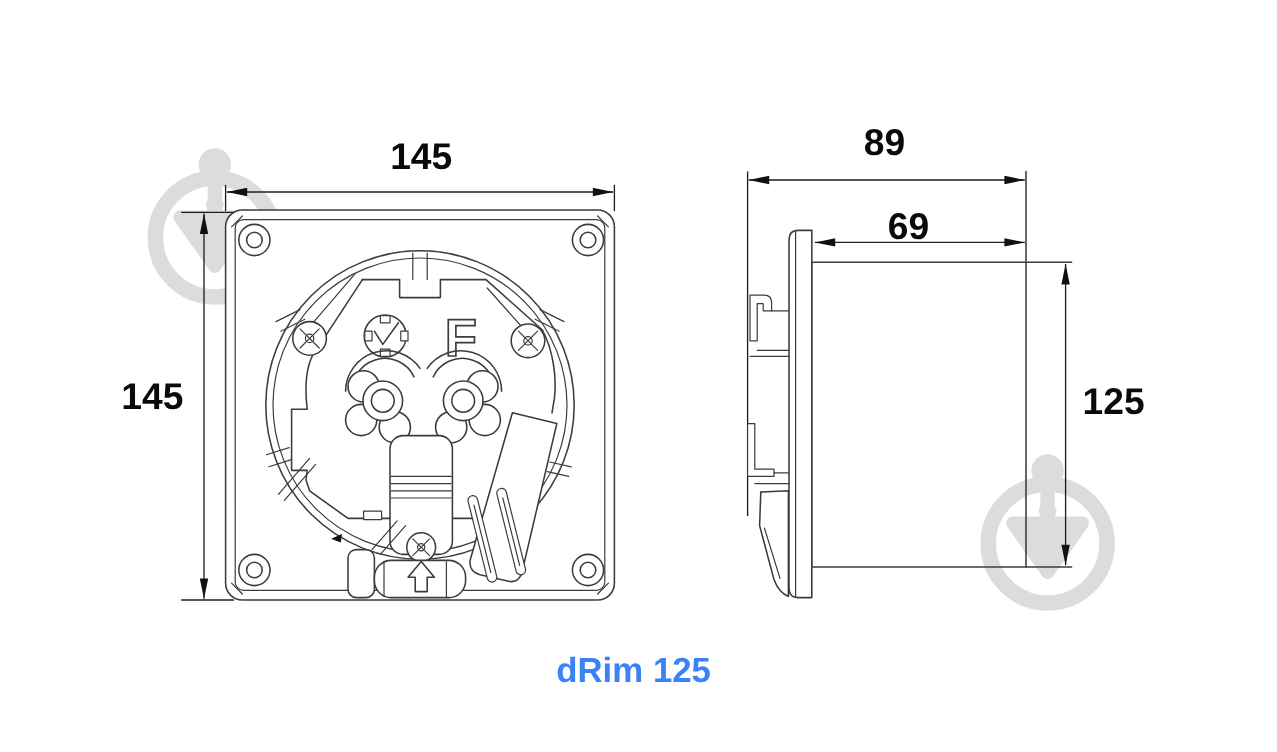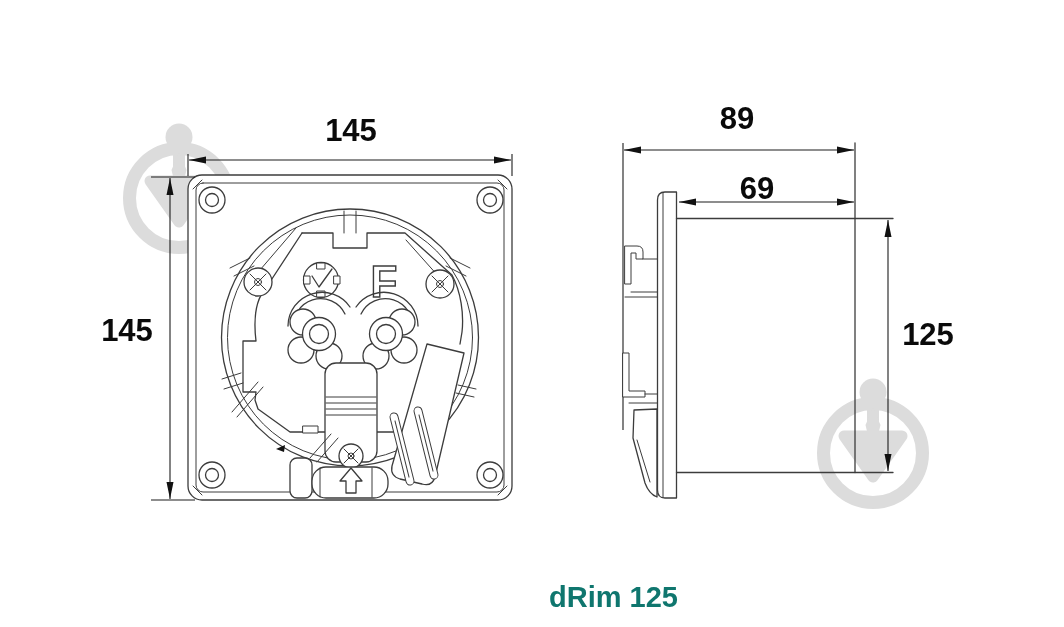--- a/index.html
+++ b/index.html
@@ -12,22 +12,22 @@
   .thin { stroke-width:1; }
   .fw   { fill:#ffffff; }
   .dim  { stroke:#1c1c1c; stroke-width:1.1; fill:none; }
   .arr  { fill:#111111; stroke:none; }
   .dtxt { font:bold 31px "Liberation Sans", sans-serif; fill:#0a0a0a; text-anchor:middle; }
   .ftxt { font:bold 44px "Liberation Sans", sans-serif; fill:none; stroke:#3c3c3c; stroke-width:1.4; text-anchor:middle; }
   .wm   { fill:#dcdcdc; }
   .wm-ring { fill:none; stroke:#dcdcdc; stroke-width:13; }
   .wm-tri  { fill:#dcdcdc; stroke:#dcdcdc; stroke-width:11; stroke-linejoin:round; }
   .product-label {
-    position:absolute; left:378px; top:581px; width:300px; text-align:right;
-    font:bold 29px "Liberation Sans", sans-serif; color:#0f766e;
+    position:absolute; left:378px; top:543px; width:300px; text-align:center;
+    font:bold 29px "Liberation Sans", sans-serif; color:#3b82f6;
   }
 </style>
 </head>
 <body>
 
 <div id="stage">
 <svg width="1064" height="627" viewBox="0 0 1064 627">
 
   <defs>
     <g id="wmlogo">

